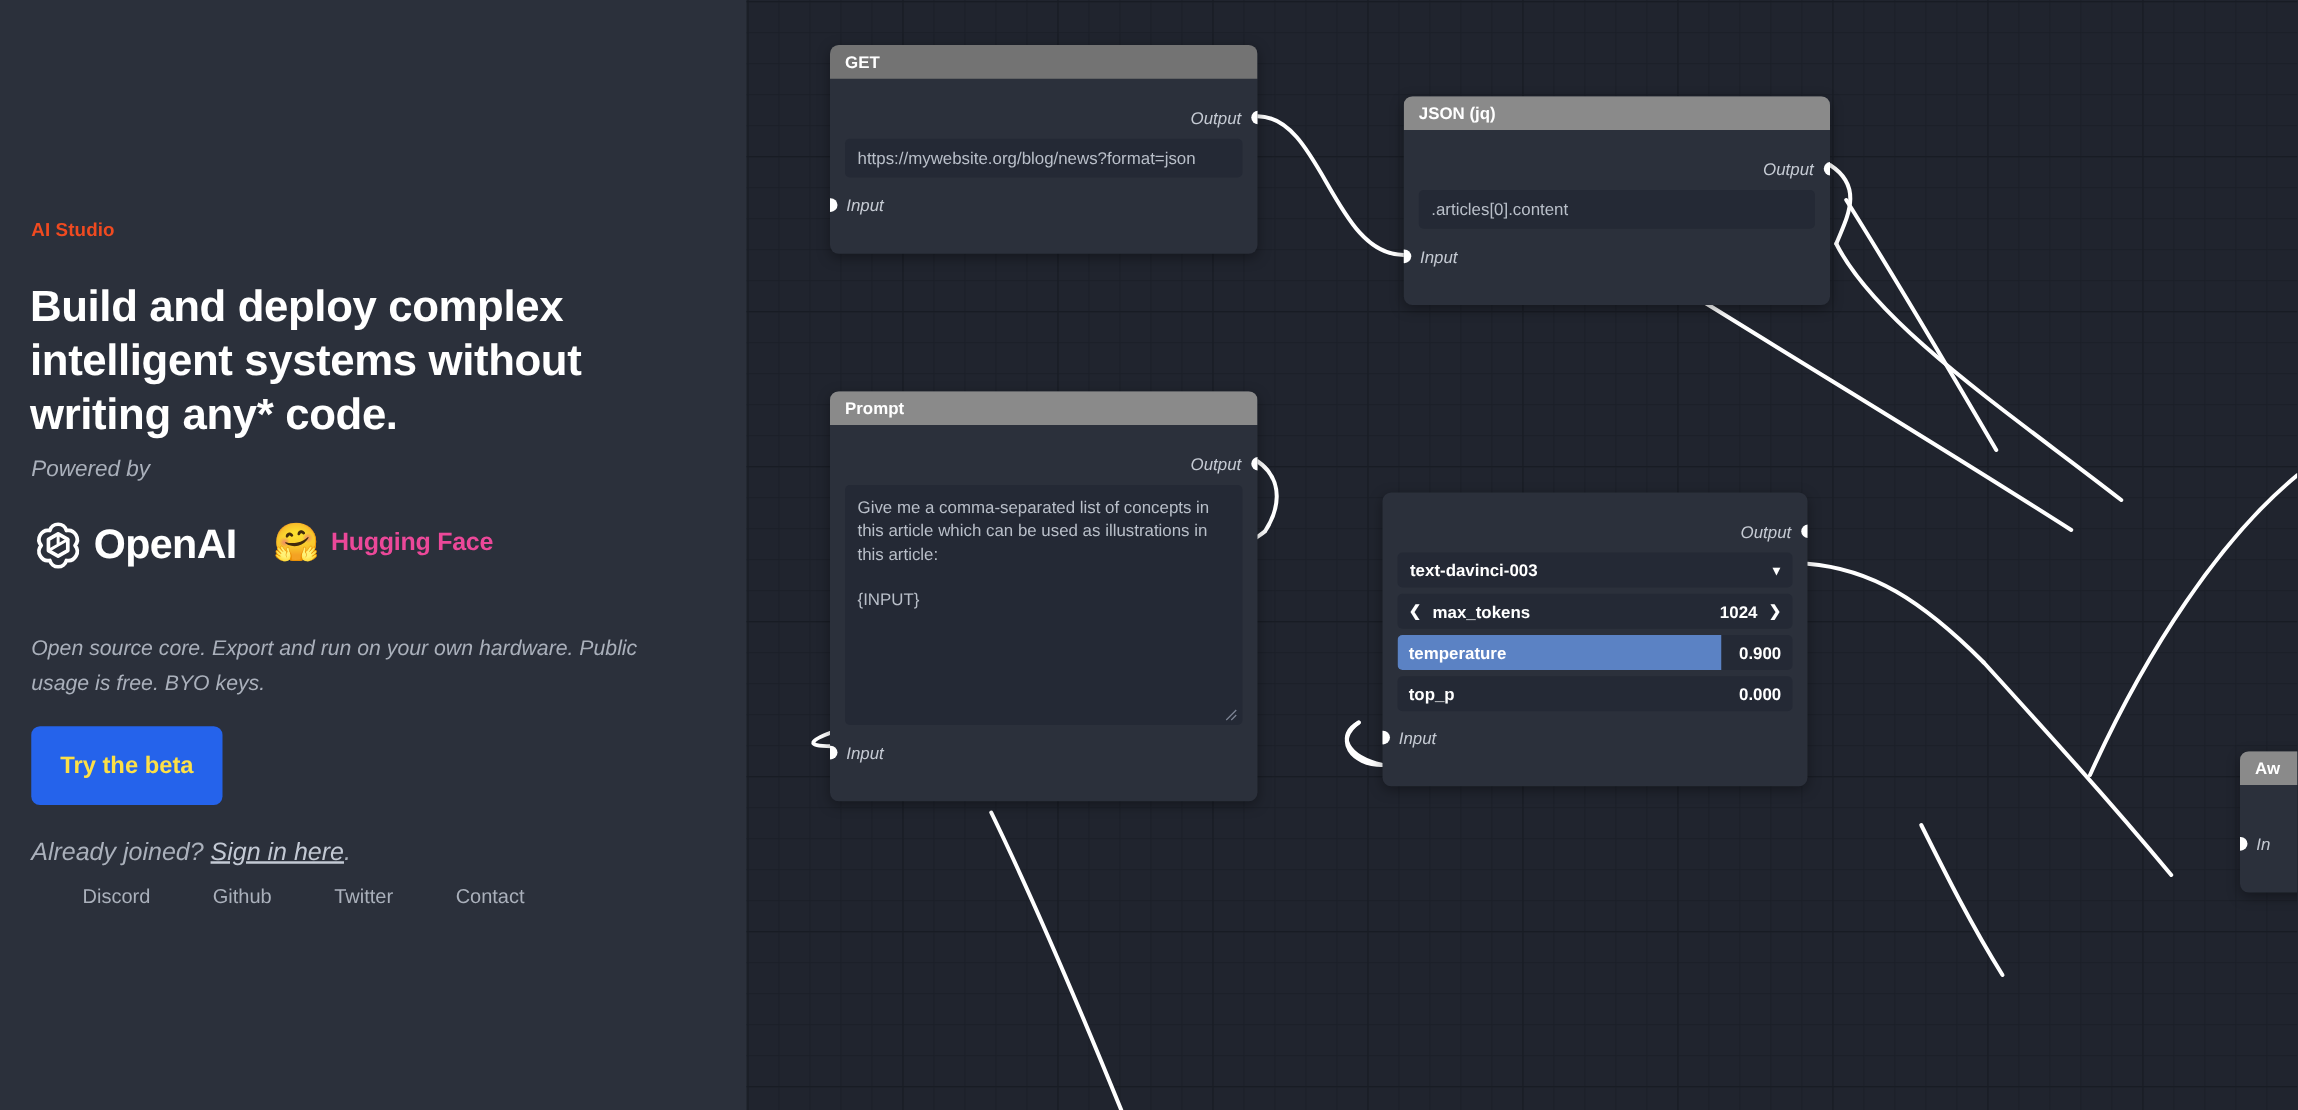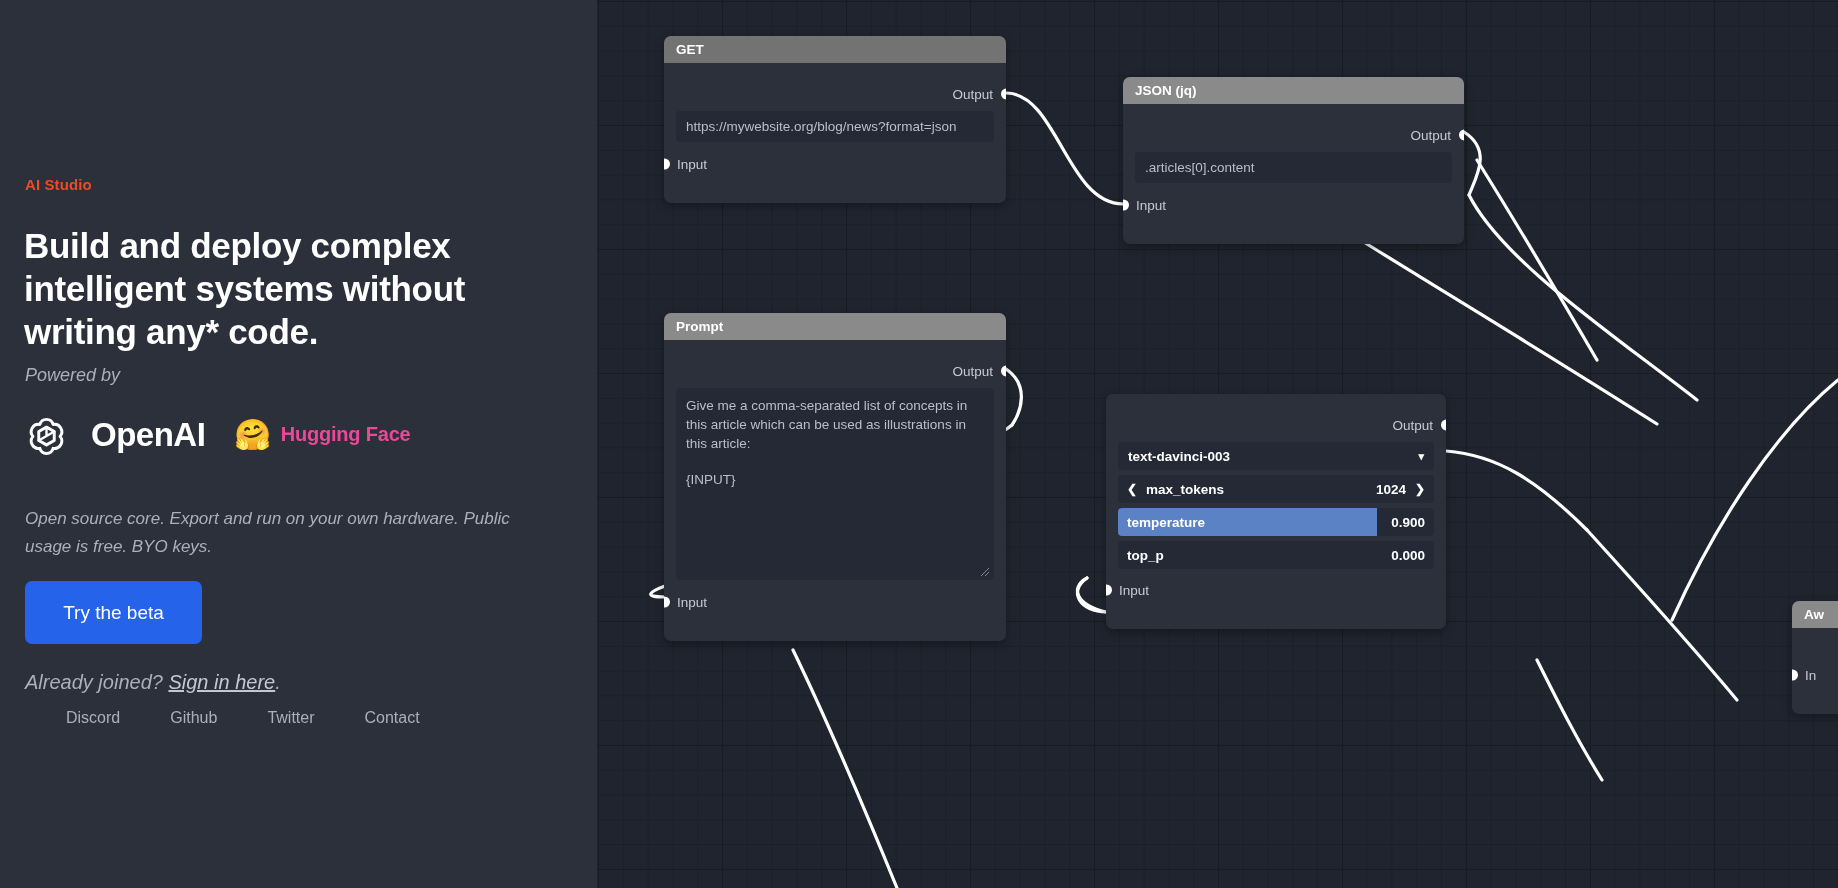--- a/index.html
+++ b/index.html
@@ -34,42 +34,42 @@
   }
   .powered-by {
     position: absolute; left: 25px; top: 365px;
     font-size: 18px; font-style: italic;
     color: #aab0bb;
   }
   .logos {
     position: absolute; left: 24px; top: 412px;
     display: flex; align-items: center; gap: 16px;
   }
-  .logo-openai { display: flex; align-items: center; gap: 22px; }
+  .logo-openai { display: flex; align-items: center; gap: 6px; }
   .logo-openai .oai-mark { width: 45px; height: 45px; display: block; }
   .logo-openai .oai-text {
     font-size: 33px; font-weight: 700; color: #ffffff; letter-spacing: -0.5px;
   }
   .logo-hf { display: flex; align-items: center; gap: 9px; margin-left: 13px; }
   .logo-hf .hf-mark { font-size: 30px; line-height: 1; }
   .logo-hf .hf-text {
     font-size: 20px; font-weight: 700; color: #ec4899; letter-spacing: -0.2px;
   }
   .tagline {
     position: absolute; left: 25px; top: 505px;
     width: 520px;
     font-size: 17px; font-style: italic; line-height: 28px;
     color: #aab0bb;
   }
   .cta-button {
     position: absolute; left: 25px; top: 581px;
-    width: 177px; height: 63px;
+    width: 153px; height: 63px;
     background: #2563eb;
     border: none; border-radius: 7px;
-    color: #ffffff; font-size: 19px; font-weight: 400;
+    color: #fde047; font-size: 19px; font-weight: 700;
     font-family: "Liberation Sans", sans-serif;
     cursor: pointer;
     display: flex; align-items: center; justify-content: center;
   }
   .signin-line {
     position: absolute; left: 25px; top: 671px;
     font-size: 20px; font-style: italic; color: #aab0bb;
   }
   .signin-line a {
     color: #c3c9d4; text-decoration: underline; font-style: italic;
@@ -110,21 +110,21 @@
   .node-header {
     height: 27px;
     display: flex; align-items: center;
     padding: 0 12px;
     font-size: 13.5px; font-weight: 700;
     color: #ffffff;
   }
   .node-body { position: relative; }
   .port-row {
     display: flex; align-items: center;
-    height: 26px; position: relative;
+    height: 26px; position: relative; font-style: italic;
   }
   .port-row.out { justify-content: flex-end; padding-right: 13px; }
   .port-row.in { justify-content: flex-start; padding-left: 13px; }
   .port-label { font-size: 13.5px; color: #c5cad3; }
   .port-dot {
     position: absolute;
     width: 11px; height: 11px;
     border-radius: 50%;
     background: #ffffff;
     top: 50%; transform: translateY(-50%);

